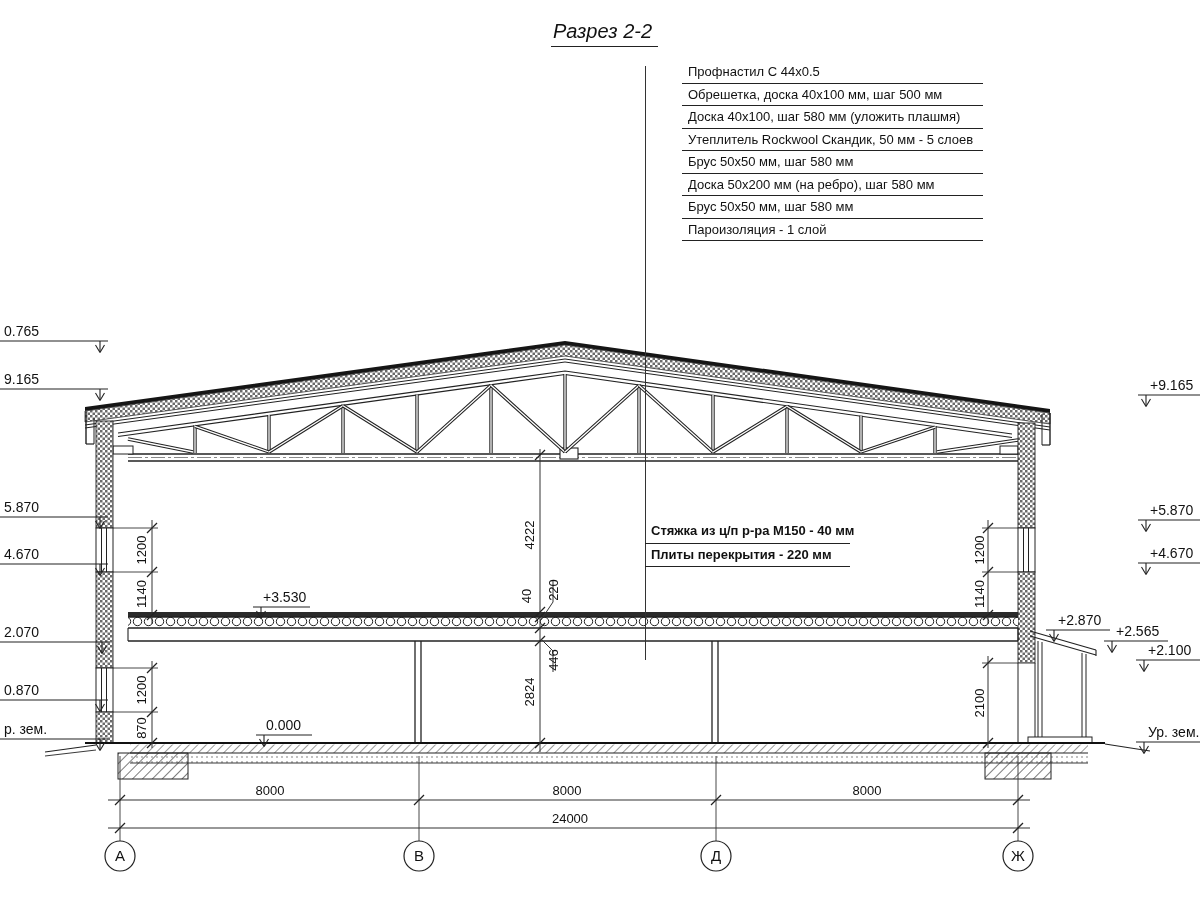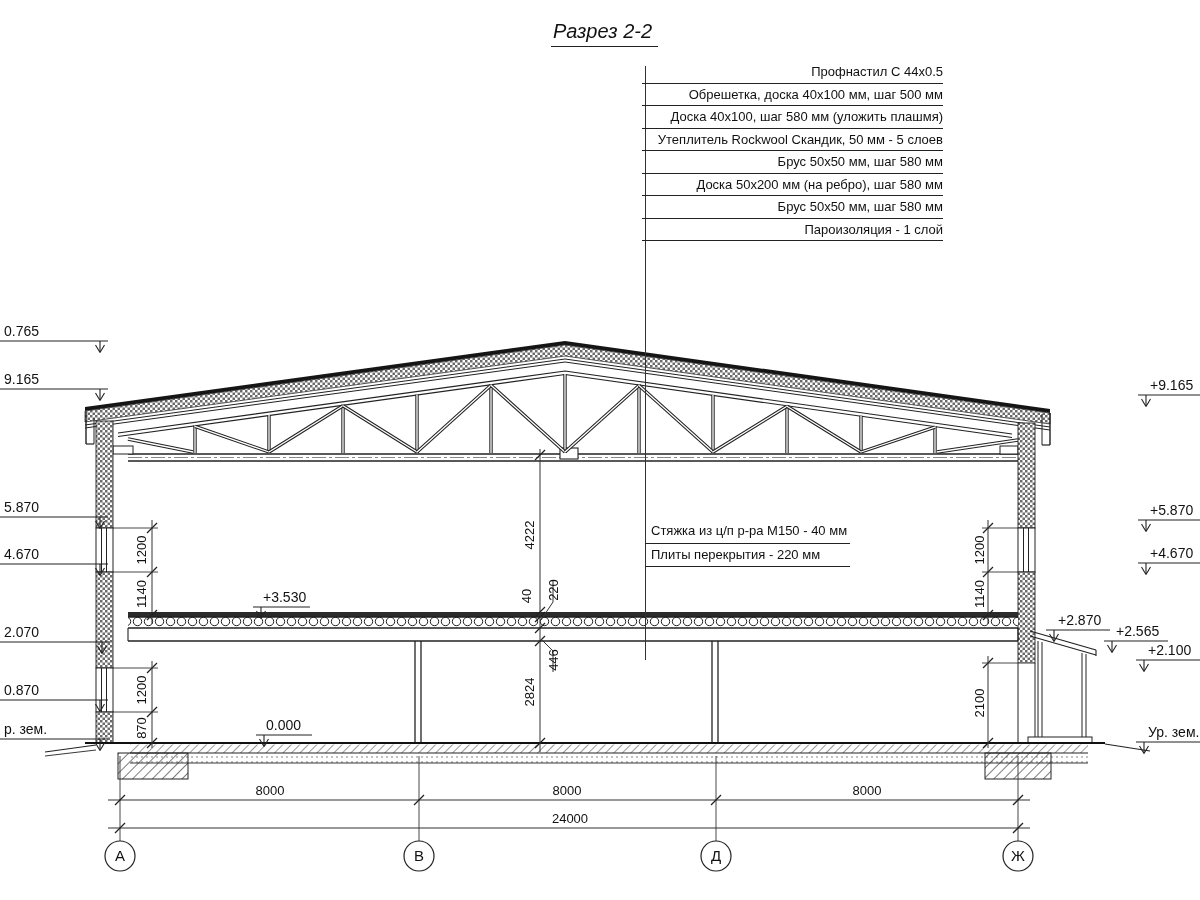--- a/index.html
+++ b/index.html
@@ -1,26 +1,26 @@
 <!DOCTYPE html>
 <html><head>
 <meta charset="utf-8">
 <style>
   html,body{margin:0;padding:0;background:#fff;}
   .stage{position:relative;width:1200px;height:900px;background:#fff;overflow:hidden;
          font-family:"Liberation Sans", sans-serif;color:#111;}
   .stage svg{position:absolute;left:0;top:0;}
   .title{position:absolute;left:507px;top:20px;font-size:20px;font-style:italic;
          border-bottom:1.6px solid #222;padding:0 6px 3px 2px;white-space:nowrap;margin-left:44px;}
-  .callouts{position:absolute;left:642px;top:61px;width:301px;text-align:right;}
+  .callouts{position:absolute;left:682px;top:61px;width:301px;}
   .co{height:21.5px;line-height:21.5px;border-bottom:1px solid #222;font-size:13px;
       padding-left:6px;white-space:nowrap;}
   .fcallouts{position:absolute;left:645px;top:520px;width:205px;}
   .fco{height:22.5px;line-height:22.5px;border-bottom:1px solid #222;font-size:13px;
-      padding-left:6px;white-space:nowrap;}
+      padding-left:6px;white-space:nowrap;font-weight:bold;}
   text{font-family:"Liberation Sans", sans-serif;fill:#111;}
   .dim{font-size:13px;}
   .elev{font-size:14px;}
   .axis{font-size:15px;}
 </style>
 </head>
 <body>
 
 <div class="stage">
 

